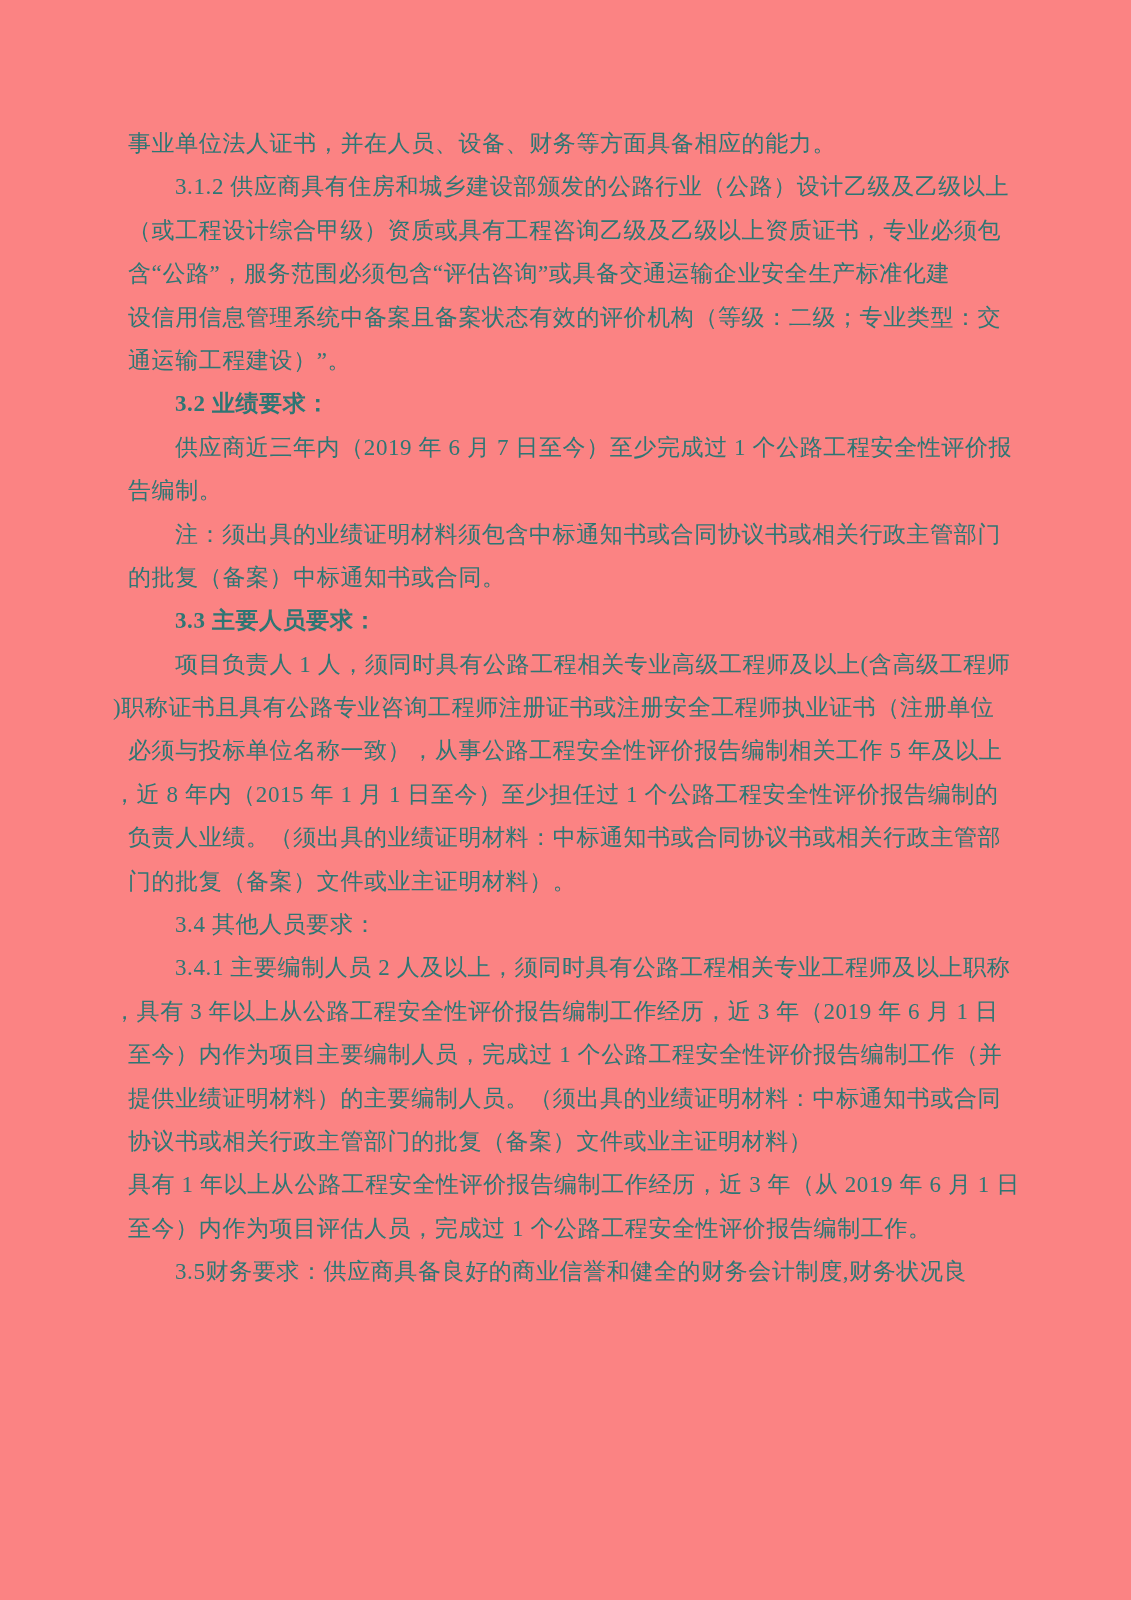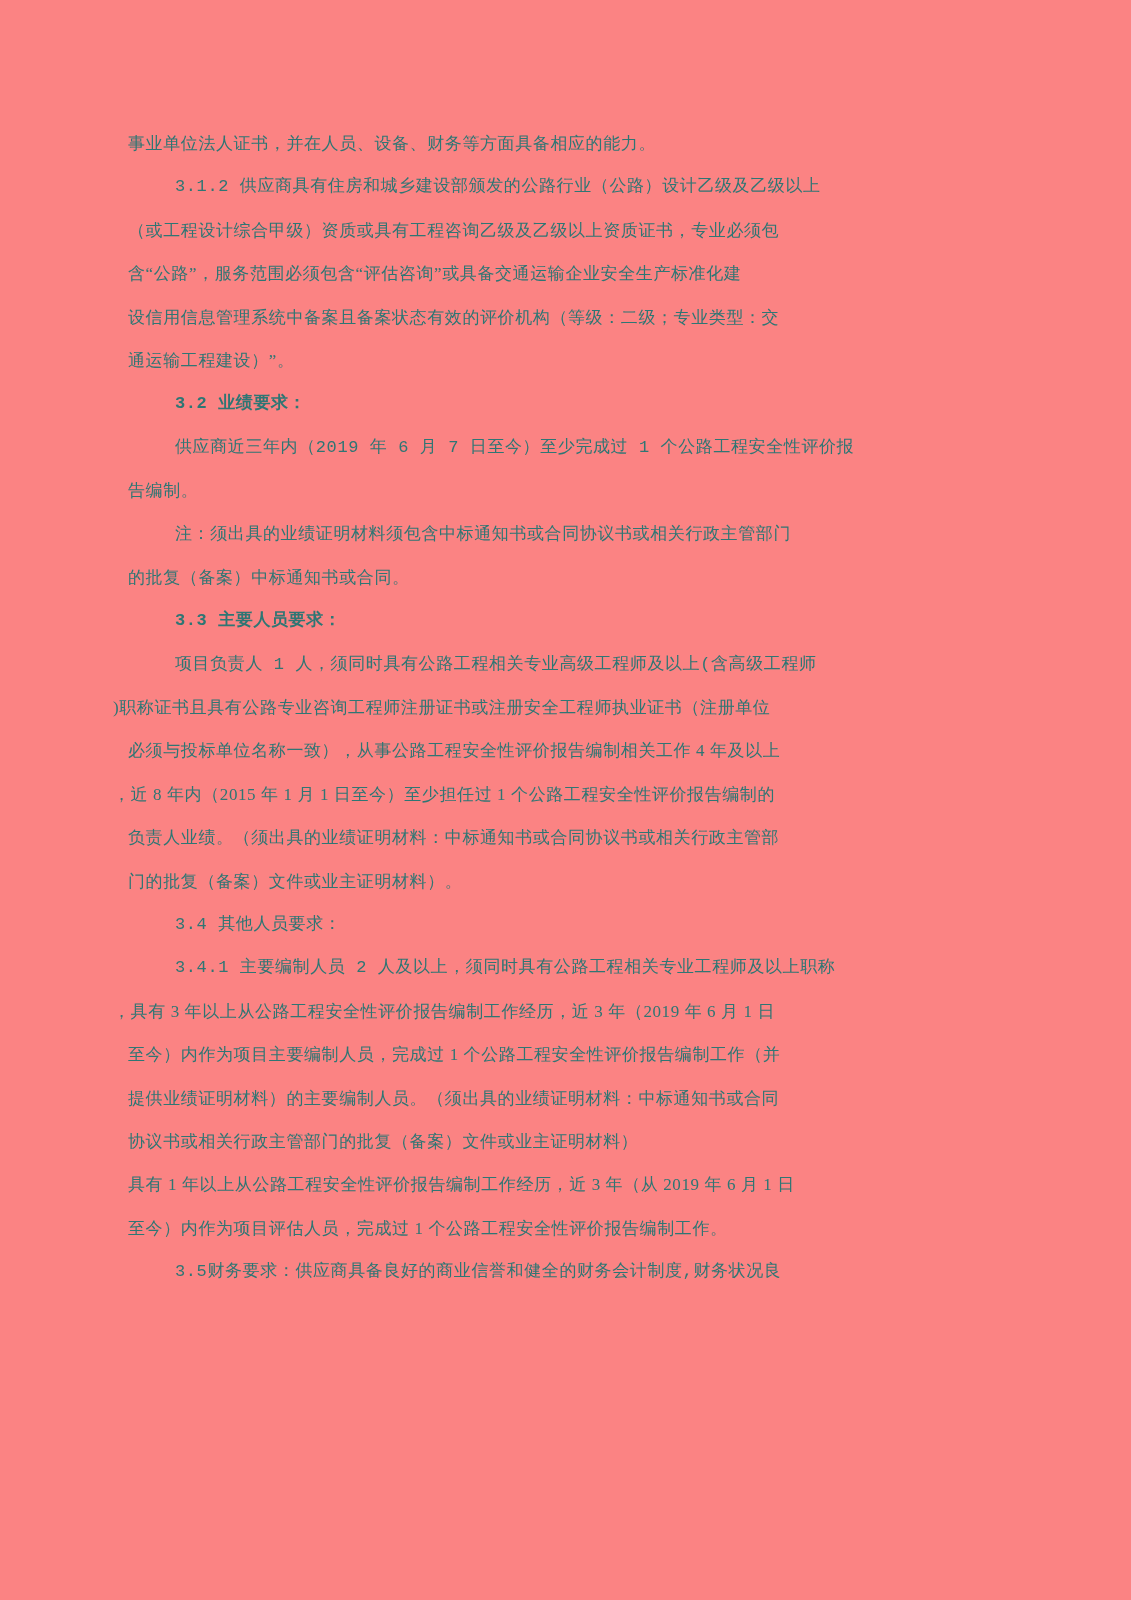--- a/index.html
+++ b/index.html
@@ -17,25 +17,25 @@
   .doc-body {
     position: absolute;
     left: 128px;
     top: 122px;
     width: 885px;
     color: #2e7674;
   }
   .line {
     height: 43.4px;
     line-height: 43.4px;
-    font-size: 17px;
+    font-size: 23px;
     letter-spacing: 0.6px;
     white-space: nowrap;
   }
-  .line.indent { padding-left: 47px; font-family: Liberation Mono, monospace; }
+  .line.indent { padding-left: 47px; }
   .line.bold { font-weight: bold; }
   .line.hang { margin-left: -15px; }
 </style>
 </head>
 <body>
 
 <div class="page">
   <div class="doc-body">
       <div class="line">事业单位法人证书，并在人员、设备、财务等方面具备相应的能力。</div>
       <div class="line indent">3.1.2 供应商具有住房和城乡建设部颁发的公路行业（公路）设计乙级及乙级以上</div>
@@ -44,21 +44,21 @@
       <div class="line">设信用信息管理系统中备案且备案状态有效的评价机构（等级：二级；专业类型：交</div>
       <div class="line">通运输工程建设）”。</div>
       <div class="line indent bold">3.2 业绩要求：</div>
       <div class="line indent">供应商近三年内（2019 年 6 月 7 日至今）至少完成过 1 个公路工程安全性评价报</div>
       <div class="line">告编制。</div>
       <div class="line indent">注：须出具的业绩证明材料须包含中标通知书或合同协议书或相关行政主管部门</div>
       <div class="line">的批复（备案）中标通知书或合同。</div>
       <div class="line indent bold">3.3 主要人员要求：</div>
       <div class="line indent">项目负责人 1 人，须同时具有公路工程相关专业高级工程师及以上(含高级工程师</div>
       <div class="line hang">)职称证书且具有公路专业咨询工程师注册证书或注册安全工程师执业证书（注册单位</div>
-      <div class="line">必须与投标单位名称一致），从事公路工程安全性评价报告编制相关工作 4 年及以上</div>
+      <div class="line">必须与投标单位名称一致），从事公路工程安全性评价报告编制相关工作 5 年及以上</div>
       <div class="line hang">，近 8 年内（2015 年 1 月 1 日至今）至少担任过 1 个公路工程安全性评价报告编制的</div>
       <div class="line">负责人业绩。（须出具的业绩证明材料：中标通知书或合同协议书或相关行政主管部</div>
       <div class="line">门的批复（备案）文件或业主证明材料）。</div>
       <div class="line indent">3.4 其他人员要求：</div>
       <div class="line indent">3.4.1 主要编制人员 2 人及以上，须同时具有公路工程相关专业工程师及以上职称</div>
       <div class="line hang">，具有 3 年以上从公路工程安全性评价报告编制工作经历，近 3 年（2019 年 6 月 1 日</div>
       <div class="line">至今）内作为项目主要编制人员，完成过 1 个公路工程安全性评价报告编制工作（并</div>
       <div class="line">提供业绩证明材料）的主要编制人员。（须出具的业绩证明材料：中标通知书或合同</div>
       <div class="line">协议书或相关行政主管部门的批复（备案）文件或业主证明材料）</div>
       <div class="line">具有 1 年以上从公路工程安全性评价报告编制工作经历，近 3 年（从 2019 年 6 月 1 日</div>

